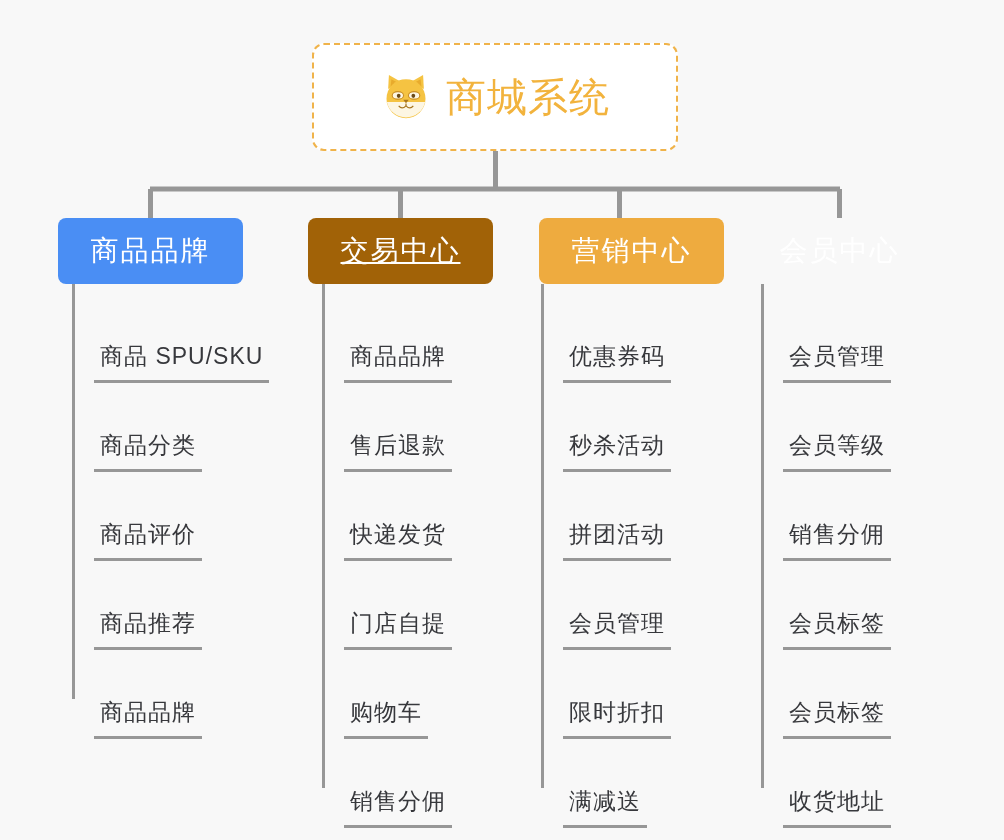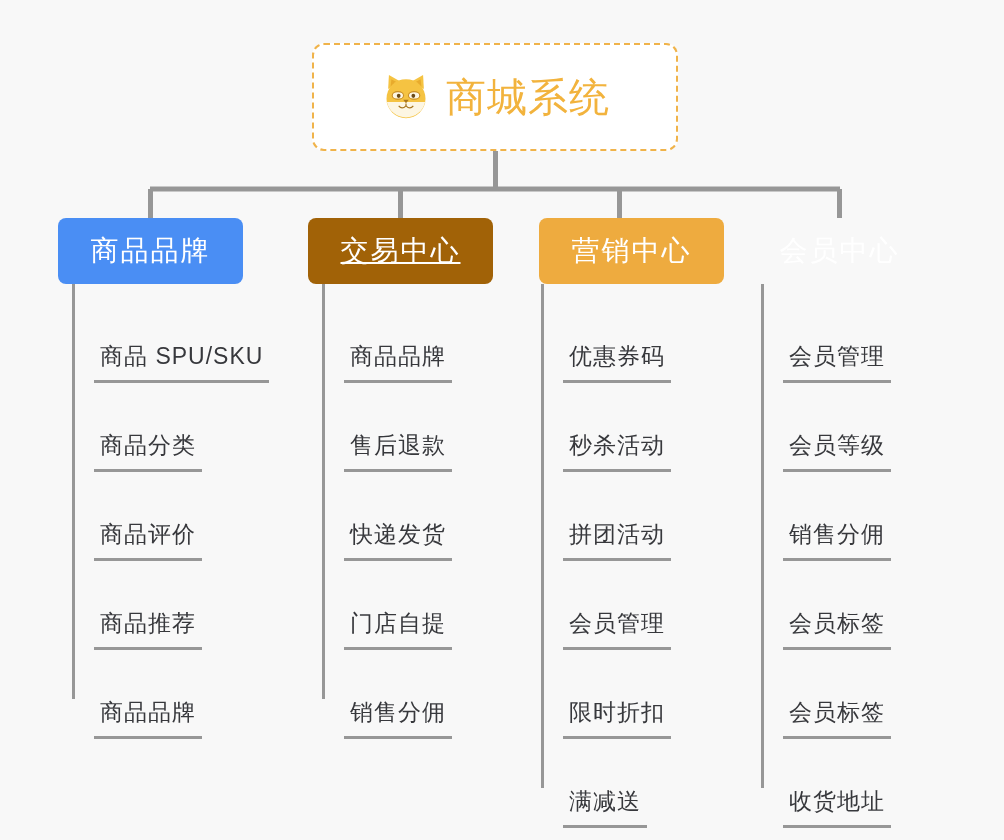--- a/index.html
+++ b/index.html
@@ -203,20 +203,23 @@
         <div class="leaf-item">
           <span class="leaf-text">售后退款</span>
         </div>
         <div class="leaf-item">
           <span class="leaf-text">快递发货</span>
         </div>
         <div class="leaf-item">
           <span class="leaf-text">门店自提</span>
         </div>
         <div class="leaf-item">
+          <span class="leaf-text">购物车</span>
+        </div>
+        <div class="leaf-item">
           <span class="leaf-text">销售分佣</span>
         </div>
       </div>
     </div>
   <div class="column col-2">
       <div class="col-header" style="background: rgb(238, 171, 63); margin-left: 12px;">
         <span>营销中心</span>
       </div>
       <div class="leaf-list">
         <div class="leaf-item">

